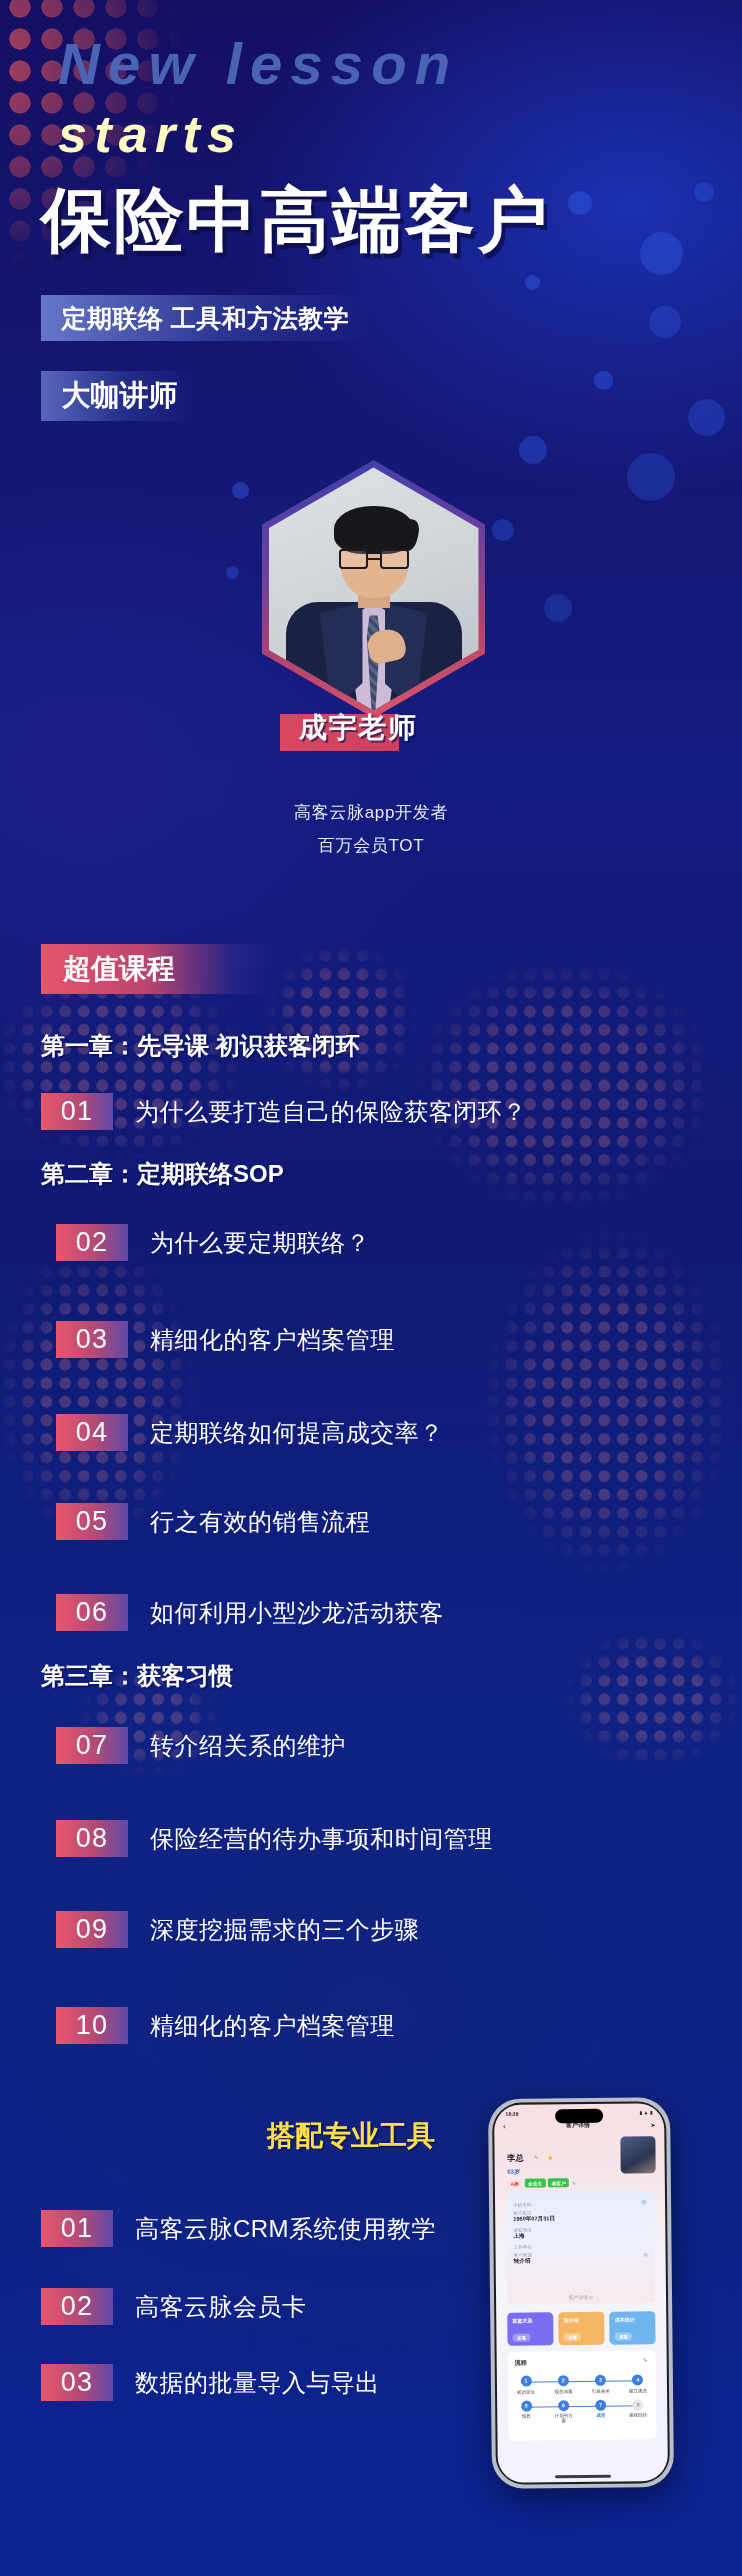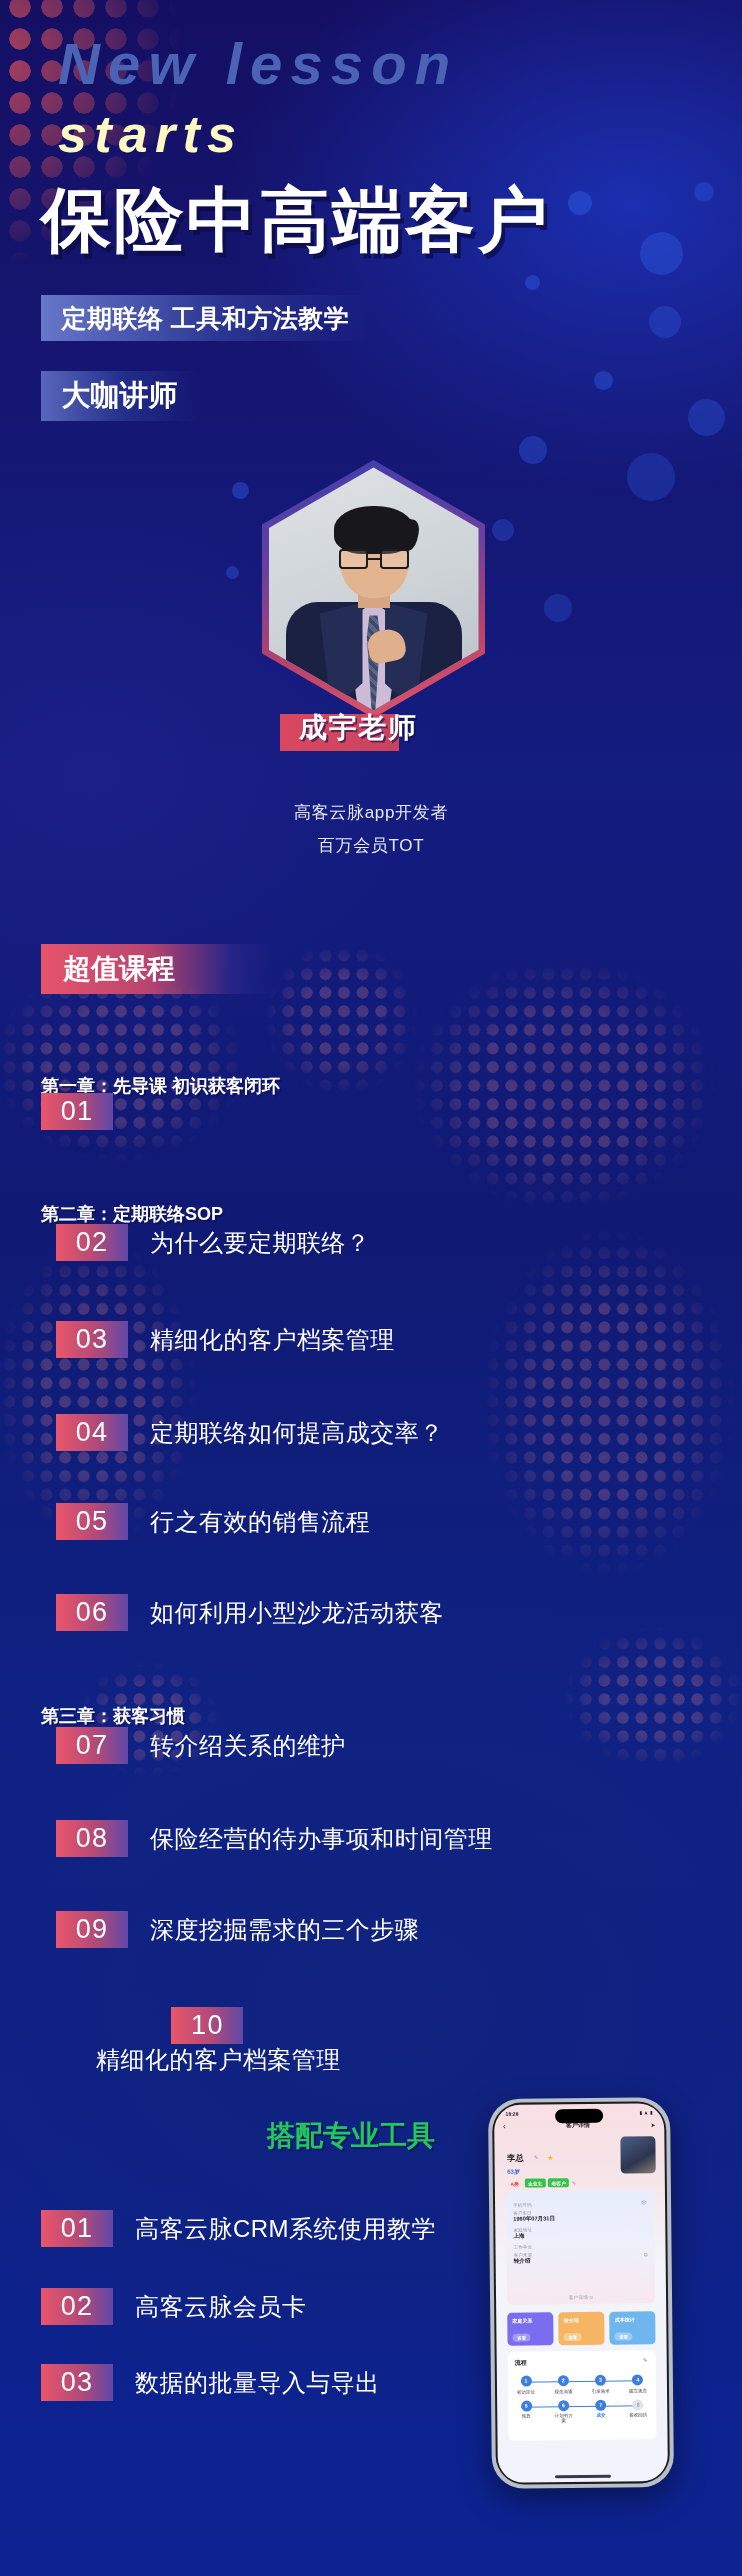--- a/index.html
+++ b/index.html
@@ -134,34 +134,33 @@
   .credits{ position:absolute; left:0; top:796px; width:742px; text-align:center; }
   .credits div{ font-size:17px; color:#e7eaf6; line-height:1.95; letter-spacing:.04em; }
 
   
   .sec-head{
     position:absolute; height:50px; display:flex; align-items:center;
     padding:0 22px; font-size:28px; font-weight:bold; color:#fff;
     background:linear-gradient(90deg,#e8546b 0%, #b9456f 46%, rgba(90,60,160,.25) 82%, rgba(40,50,150,0) 100%);
   }
   .chapter{
-    position:absolute; font-size:18px; font-weight:bold; color:#fff; white-space:nowrap;
+    position:absolute; font-size:24px; font-weight:bold; color:#fff; white-space:nowrap;
     text-shadow:1.9px 1.9px 0 rgba(10,12,70,.5);
-    margin-top:44px;
   }
   .item{ position:absolute; display:flex; align-items:center; height:37px; }
   .item .num{
     width:72px; height:37px; flex:none; display:flex; align-items:center; justify-content:center;
     background:linear-gradient(90deg,#e9566b 0%, #b34a77 55%, #6048a8 100%);
     font-size:27px; color:#fff; letter-spacing:.05em;
   }
   .item .txt{ margin-left:22px; font-size:24px; color:#fff; white-space:nowrap; letter-spacing:.02em; }
 
   .tools-title{
-    position:absolute; font-size:28px; font-weight:bold; color:#22c55e;
+    position:absolute; font-size:28px; font-weight:bold; color:#fde047;
     text-shadow:1.9px 1.9px 0 rgba(10,12,70,.5);
   }
 
   
   .phone{
     position:absolute; left:490px; top:2098px; width:182px; height:390px;
     border-radius:32px; background:#b9bfc9;
     padding:3.7px; box-shadow:0 11px 32px rgba(0,0,0,.42);
     transform:rotate(-0.6deg);
   }
@@ -271,20 +270,21 @@
 <div class="credits">
   <div>高客云脉app开发者</div>
   <div>百万会员TOT</div>
 </div>
 
 <div class="sec-head" style="left:41px;top:944px;width:232px;">超值课程</div>
 
 <div class="chapter" style="left:41px;top:1030px;">第一章：先导课 初识获客闭环</div>
 <div class="item" style="left:41px;top:1093px;">
   <div class="num">01</div>
+  <div class="txt">为什么要打造自己的保险获客闭环？</div>
 </div>
 
 <div class="chapter" style="left:41px;top:1158px;">第二章：定期联络SOP</div>
 <div class="item" style="left:56px;top:1224px;">
   <div class="num">02</div>
   <div class="txt">为什么要定期联络？</div>
 </div>
 <div class="item" style="left:56px;top:1321px;">
   <div class="num">03</div>
   <div class="txt">精细化的客户档案管理</div>
@@ -308,21 +308,21 @@
   <div class="txt">转介绍关系的维护</div>
 </div>
 <div class="item" style="left:56px;top:1820px;">
   <div class="num">08</div>
   <div class="txt">保险经营的待办事项和时间管理</div>
 </div>
 <div class="item" style="left:56px;top:1911px;">
   <div class="num">09</div>
   <div class="txt">深度挖掘需求的三个步骤</div>
 </div>
-<div class="item" style="left:74px;top:2007px;flex-direction:column;">
+<div class="item" style="left:56px;top:2007px;">
   <div class="num">10</div>
   <div class="txt">精细化的客户档案管理</div>
 </div>
 
 <div class="tools-title" style="left:267px;top:2117px;">搭配专业工具</div>
 <div class="item" style="left:41px;top:2210px;">
   <div class="num">01</div>
   <div class="txt">高客云脉CRM系统使用教学</div>
 </div>
 <div class="item" style="left:41px;top:2288px;">

